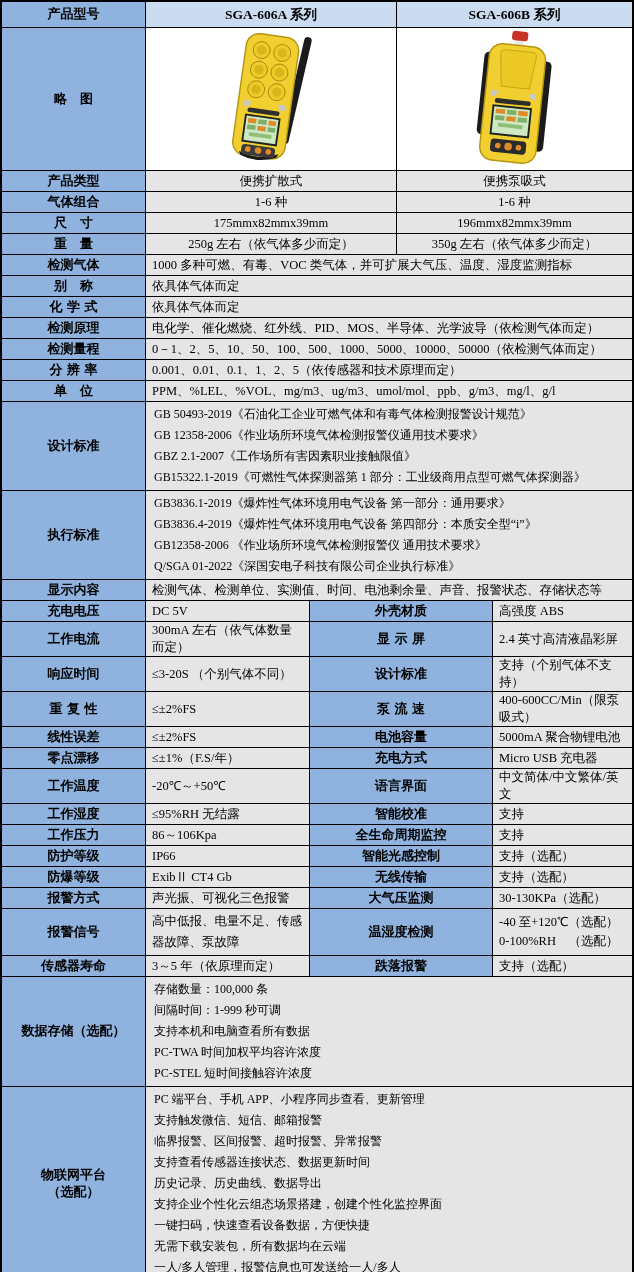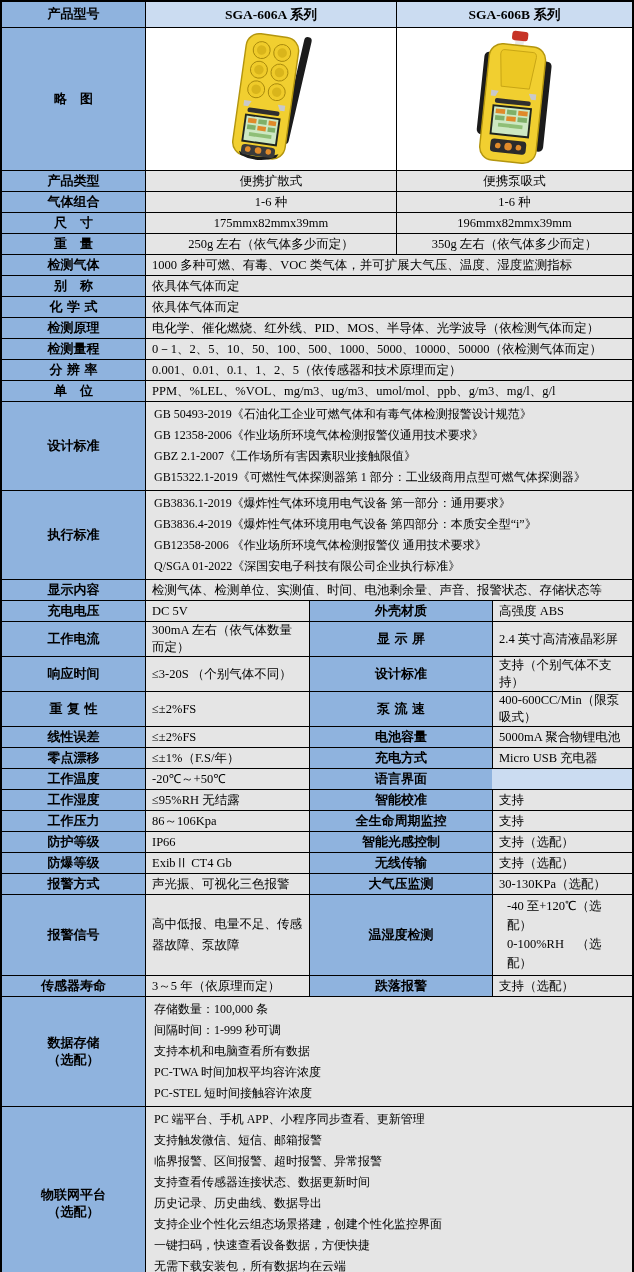--- a/index.html
+++ b/index.html
@@ -20,21 +20,21 @@
   .cw-a { width:251px; flex:none; }
   .cw-v1 { width:164px; flex:none; }
   .cw-l2 { width:183px; flex:none; }
   .flex1 { flex:1; }
   .h-head { min-height:25px; }
   .h-img  { min-height:143px; }
   .h-tall { min-height:42px; }
   .imgcell { background:#fff; display:flex; align-items:center; justify-content:center; padding:2px; }
   .multi { display:block; padding:2px 8px; }
   .multi .line { line-height:21px; white-space:nowrap; overflow:hidden; font-size:12px; }
-  .v2col { display:flex; flex-direction:column; justify-content:center; padding:2px 14px; }
+  .v2col { display:flex; flex-direction:column; justify-content:center; padding:2px 6px; }
   .v2col .line2 { line-height:19px; font-size:12.5px; }
   .wrapv { line-height:21px; padding-top:2px; padding-bottom:2px; }
 </style>
 </head>
 <body>
 
 <div class="t">
 
   <div class="row first h-head">
     <div class="c lbl cw-label">产品型号</div>
@@ -218,20 +218,21 @@
   <div class="row">
     <div class="c lbl cw-label">零点漂移</div>
     <div class="c val cw-v1 bl">≤±1%（F.S/年）</div>
     <div class="c lbl cw-l2 bl">充电方式</div>
     <div class="c val flex1 bl">Micro USB 充电器</div>
   </div>
   <div class="row">
     <div class="c lbl cw-label">工作温度</div>
     <div class="c val cw-v1 bl">-20℃～+50℃</div>
     <div class="c lbl cw-l2 bl">语言界面</div>
+    <div class="c val flex1 bl">中文简体/中文繁体/英文</div>
   </div>
   <div class="row">
     <div class="c lbl cw-label">工作湿度</div>
     <div class="c val cw-v1 bl">≤95%RH 无结露</div>
     <div class="c lbl cw-l2 bl">智能校准</div>
     <div class="c val flex1 bl">支持</div>
   </div>
   <div class="row">
     <div class="c lbl cw-label">工作压力</div>
     <div class="c val cw-v1 bl">86～106Kpa</div>
@@ -268,21 +269,21 @@
   </div>
 
   <div class="row">
     <div class="c lbl cw-label">传感器寿命</div>
     <div class="c val cw-v1 bl">3～5 年（依原理而定）</div>
     <div class="c lbl cw-l2 bl">跌落报警</div>
     <div class="c val flex1 bl">支持（选配）</div>
   </div>
 
   <div class="row">
-    <div class="c lbl cw-label" style="flex-direction:column;justify-content:center;">
+    <div class="c lbl cw-label" style="flex-direction:row;justify-content:center;">
       <div>数据存储</div>
       <div>（选配）</div>
     </div>
     <div class="val flex1 bl multi">
       <div class="line">存储数量：100,000 条</div>
       <div class="line">间隔时间：1-999 秒可调</div>
       <div class="line">支持本机和电脑查看所有数据</div>
       <div class="line">PC-TWA 时间加权平均容许浓度</div>
       <div class="line">PC-STEL 短时间接触容许浓度</div>
     </div>

